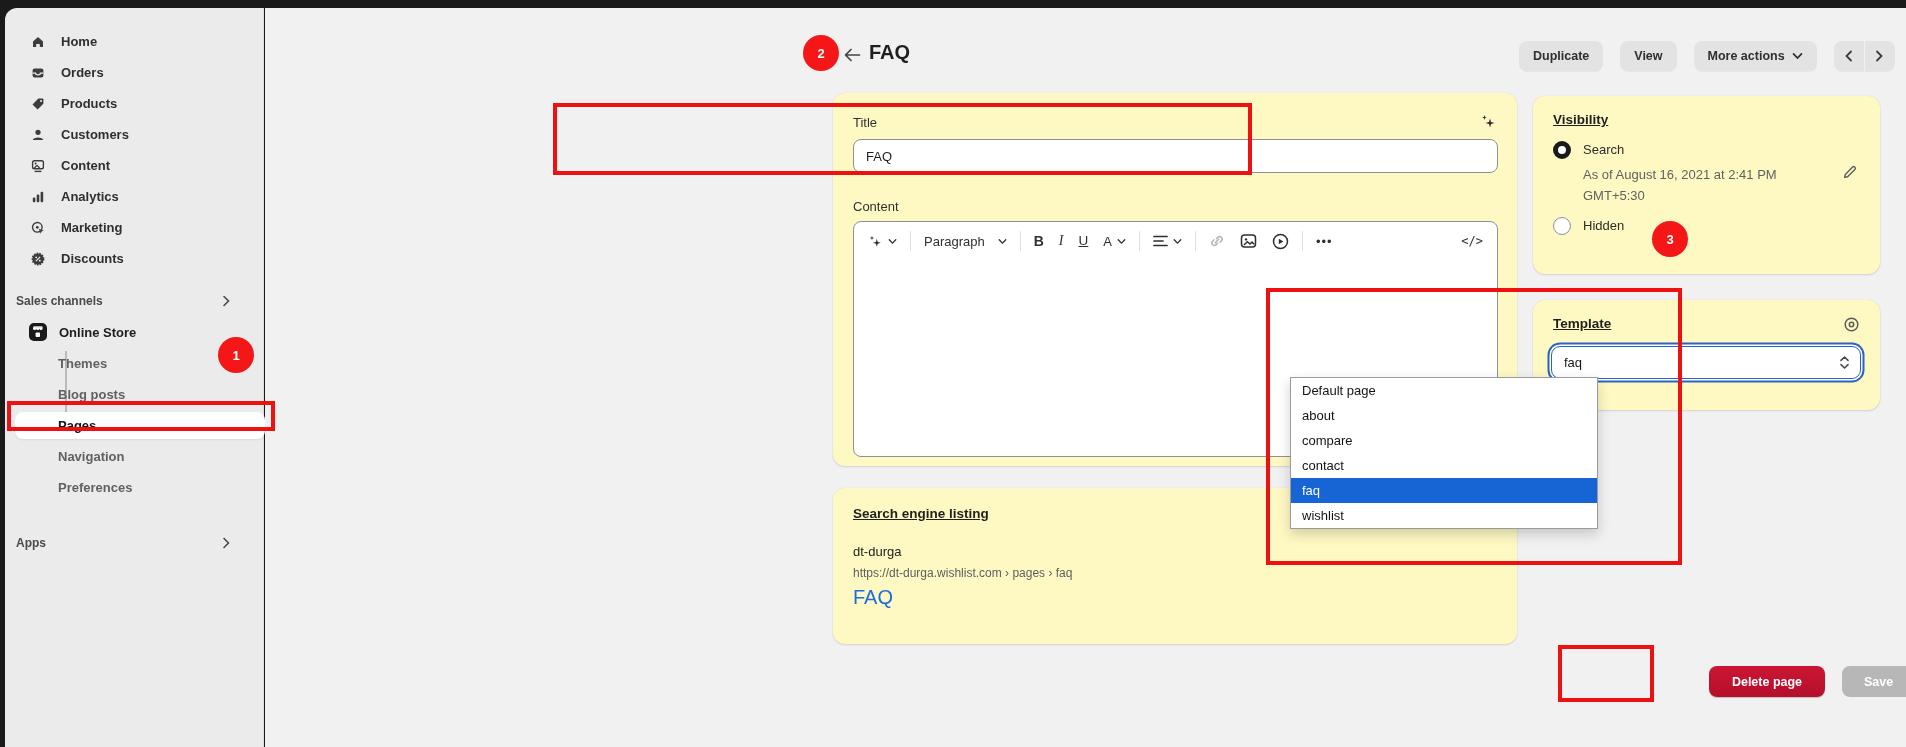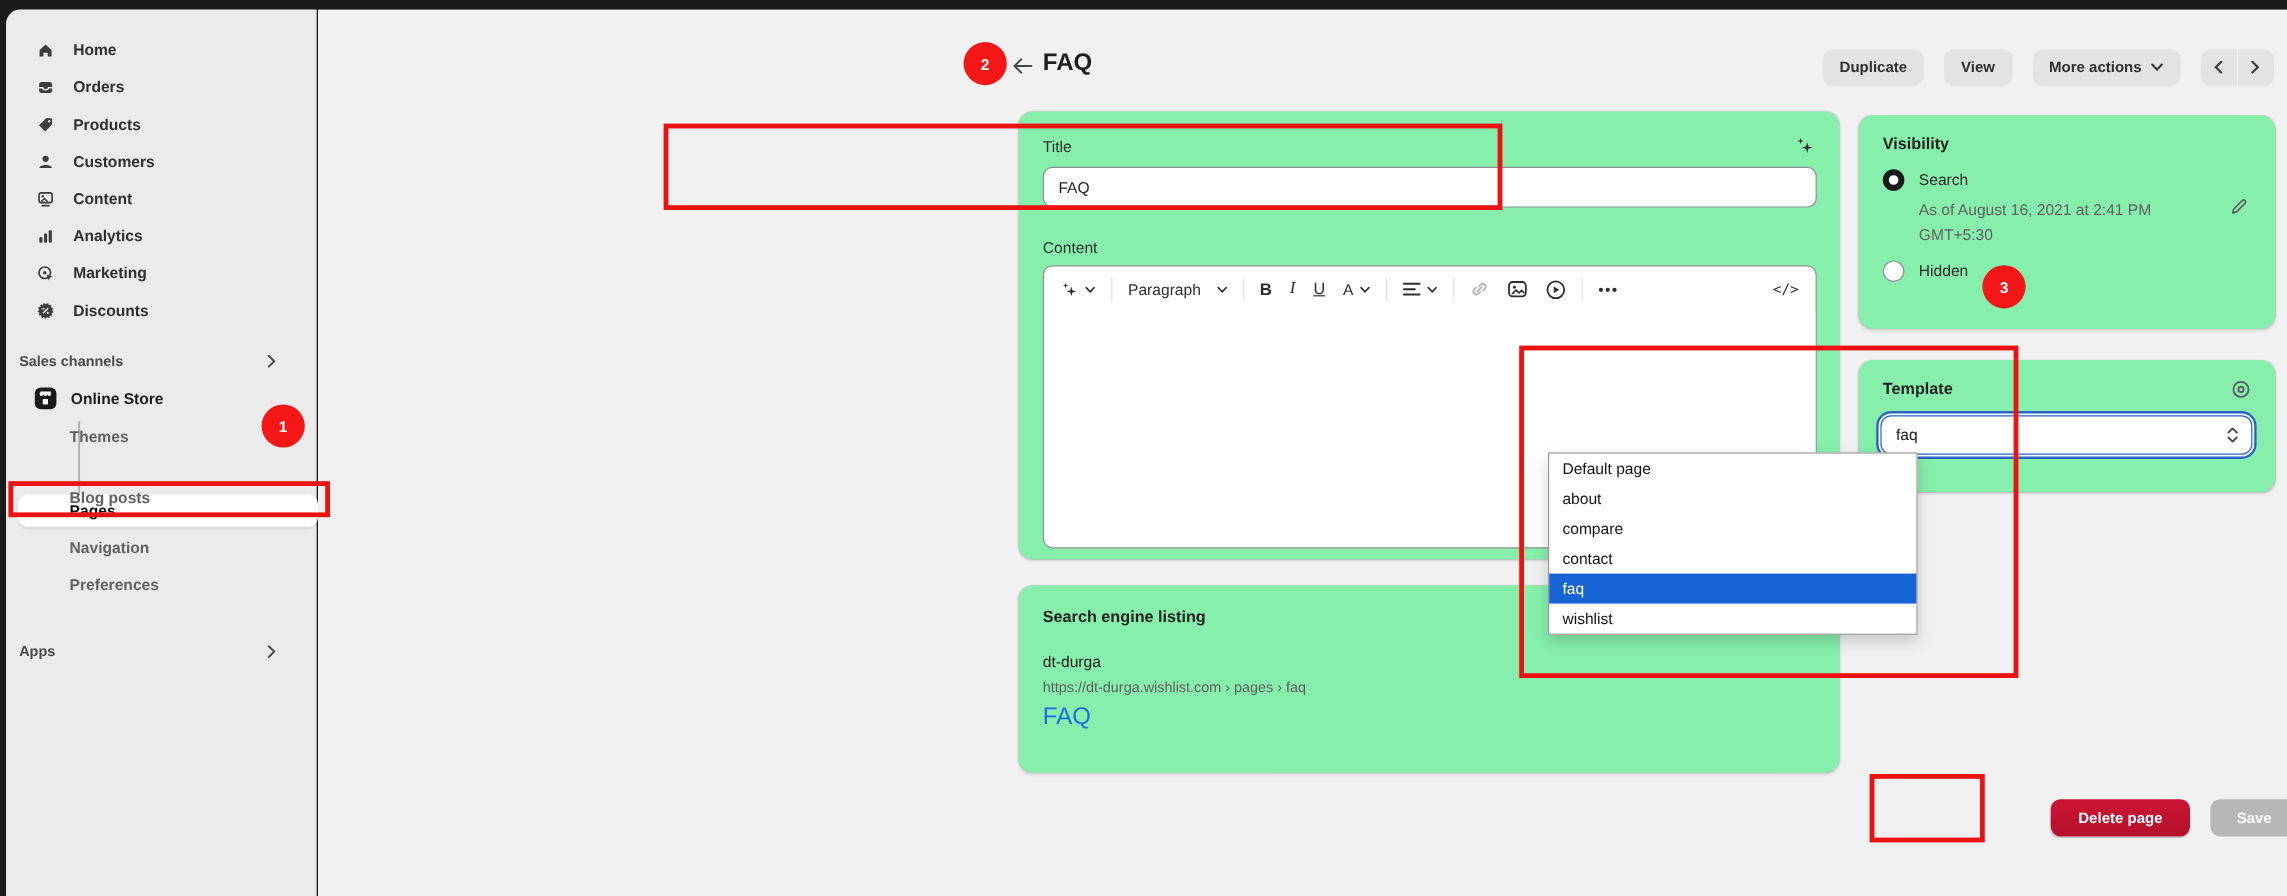--- a/index.html
+++ b/index.html
@@ -34,22 +34,22 @@
   .page-title { position:absolute; left:604px; top:33px; font-size:20px; font-weight:700; color:#1f1f1f; }
   .header-actions { position:absolute; left:1254px; top:33px; display:flex; gap:17px; align-items:center; }
   .gbtn { height:30px; background:#e3e3e3; border:none; border-radius:8px; padding:0 14px;
     font-family:inherit; font-size:12.5px; font-weight:600; color:#2f2f2f; display:flex; align-items:center;
     gap:7px; cursor:pointer; box-shadow:0 1px 0 rgba(0,0,0,.04); }
   .seg { display:flex; gap:1px; border-radius:8px; overflow:hidden; box-shadow:0 1px 0 rgba(0,0,0,.04); }
   .seg button { width:30px; height:30px; border:none; background:#e3e3e3; display:flex;
     align-items:center; justify-content:center; cursor:pointer; }
 
   
-  .card { position:absolute; background:#86efac; border-radius:12px;
-    box-shadow:0 1px 2px rgba(26,26,26,.13), 0 0 1px rgba(26,26,26,.12);margin-left:16px; }
+  .card { position:absolute; background:#fef9c3; border-radius:12px;
+    box-shadow:0 1px 2px rgba(26,26,26,.13), 0 0 1px rgba(26,26,26,.12); }
   .card-main { left:568px; top:85px; width:684px; height:373px; }
   .card-seo  { left:568px; top:480px; width:684px; height:156px; }
   .card-vis  { left:1268px; top:88px;  width:347px; height:178px; }
   .card-tpl  { left:1268px; top:292px; width:347px; height:110px; }
 
   .fld-label { position:absolute; font-size:13px; color:#303030; }
   .text-input { position:absolute; left:20px; top:46px; width:645px; height:34px; border:1px solid #8c9196;
     border-radius:8px; font-family:inherit; font-size:13px; color:#1f1f1f; padding:0 12px; background:#fff; }
   .icon-btn { position:absolute; background:none; border:none; cursor:pointer; padding:0; line-height:0; }
 
@@ -62,21 +62,21 @@
   .tb.i { font-style:italic; font-size:14px; font-family:"Liberation Serif",serif; }
   .tb.u { text-decoration:underline; font-size:13.5px; }
   .tb.code { font-family:"DejaVu Sans Mono",monospace; font-size:12px; margin-left:auto; }
   .tb-div { width:1px; height:20px; background:#e1e1e1; }
   .editor-body { height:186px; background:#fff; cursor:text; }
 
   .seo-site { position:absolute; left:20px; top:56px; font-size:13px; color:#222; }
   .seo-url  { position:absolute; left:20px; top:78px; font-size:12px; color:#5e5e5e; }
   .seo-link { position:absolute; left:20px; top:98px; font-size:20px; color:#1a6ee0; cursor:pointer; }
 
-  .card-h { position:absolute; left:20px; top:16px; font-size:13.5px; font-weight:700; color:#1f1f1f; }
+  .card-h { position:absolute; left:20px; top:16px; font-size:13.5px; font-weight:700; color:#1f1f1f;text-decoration:underline; }
   .radio { position:absolute; left:20px; width:18px; height:18px; border-radius:50%; background:#fff; cursor:pointer; }
   .radio.on  { border:5.5px solid #1a1a1a; }
   .radio.off { border:1.5px solid #8c9196; }
   .vis-label { position:absolute; left:50px; font-size:13px; color:#2c2c2c; }
   .vis-sub { position:absolute; left:50px; font-size:13px; color:#616161; line-height:21px; }
 
   .tpl-select { position:absolute; left:18px; top:46px; width:310px; height:33px; background:#fff;
     border:1.5px solid #2a63c6; border-radius:9px; box-shadow:0 0 0 1.5px #ffffff, 0 0 0 3.5px #2a63c6;
     display:flex; align-items:center; justify-content:space-between; padding:0 10px 0 12px;
     font-size:13px; color:#1a1a1a; cursor:pointer; }
@@ -185,21 +185,21 @@
   <svg class="tree-svg" width="44" height="86" viewBox="0 0 44 86">
     <path d="M9 2v64q0 10 10 10h12" stroke="#ababab" stroke-width="1.5" fill="none"></path>
     <path d="M27 71l5 5-5 5" stroke="#ababab" stroke-width="1.5" fill="none"></path>
   </svg>
 
   <div class="pages-pill"></div>
 
   <div class="sub-item" style="top:340px">
     <span>Themes</span>
   </div>
-  <div class="sub-item" style="top:391px">
+  <div class="sub-item" style="top:371px">
     <span>Blog posts</span>
   </div>
   <div class="sub-item current" style="top:402px">
     <span>Pages</span>
   </div>
   <div class="sub-item" style="top:433px">
     <span>Navigation</span>
   </div>
   <div class="sub-item" style="top:464px">
     <span>Preferences</span>

